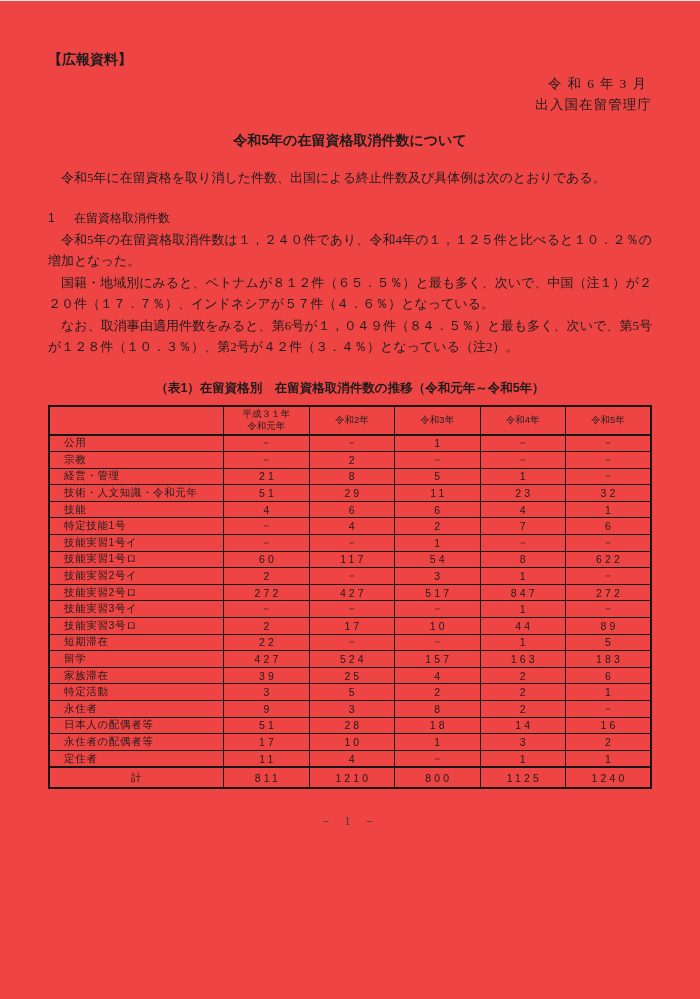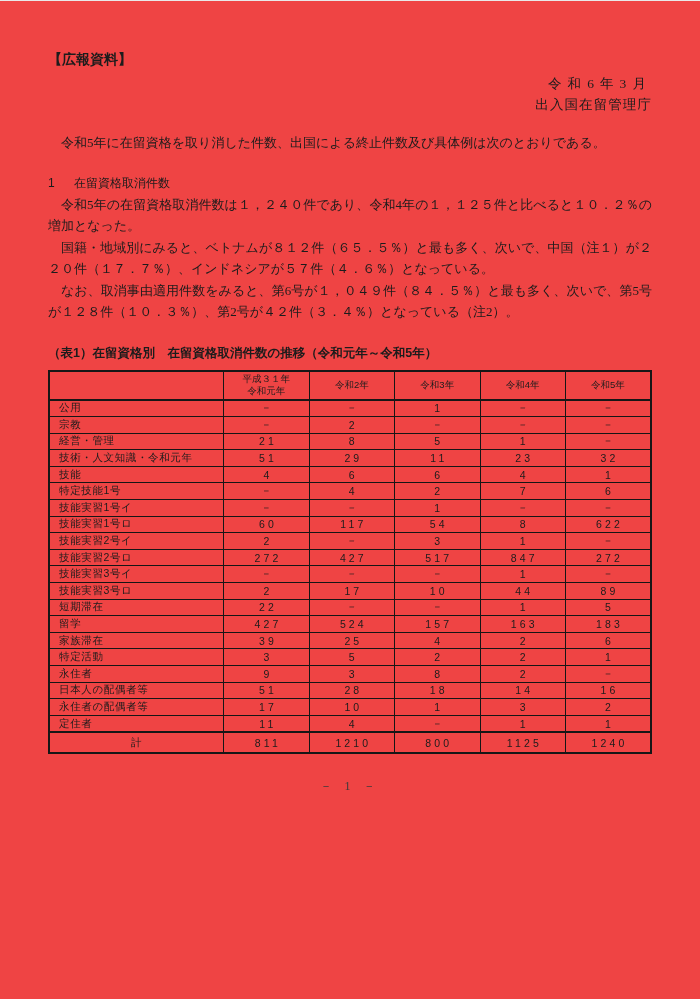--- a/index.html
+++ b/index.html
@@ -44,21 +44,21 @@
 
   .section{margin-top:19px;}
   .section-heading{
     font-family:"Liberation Sans","DejaVu Sans",sans-serif;
     font-weight:normal;font-size:12px;line-height:21px;
   }
   .section-heading .sec-num{margin-right:1.6em;}
 
   .table-caption{
     margin-top:22px;
-    text-align:left;
+    text-align:center;
     font-family:"Liberation Sans","DejaVu Sans",sans-serif;
     font-weight:bold;font-size:12.5px;line-height:17px;
   }
 
   table.stats{
     margin:8px auto 0 auto;
     width:100%;
     border-collapse:collapse;
     border:2.5px solid #161616;
     table-layout:fixed;
@@ -74,21 +74,21 @@
   table.stats thead th{
     font-size:9.5px;line-height:12px;
     text-align:center;vertical-align:middle;
     height:27px;
     white-space:pre-line;
     border-bottom-width:2.5px;
   }
   table.stats td.label-cell{
     font-size:10.5px;
     text-align:left;
-    padding-left:9px;
+    padding-left:14px;
     height:15.6px;
     letter-spacing:0.06em;
     white-space:nowrap;
     overflow:hidden;
   }
   table.stats td.num-cell{
     font-size:10.5px;
     text-align:center;
     letter-spacing:0.3em;
     text-indent:0.3em; 
@@ -113,20 +113,21 @@
 
 <div class="page">
 
   <div class="doc-tag">【広報資料】</div>
 
   <div class="date-block">
     <div class="date-line">令和6年3月</div>
     <div class="agency-line">出入国在留管理庁</div>
   </div>
 
+  <div class="doc-title">令和5年の在留資格取消件数について</div>
 
   <div class="intro">
     <p class="body-p">令和5年に在留資格を取り消した件数、出国による終止件数及び具体例は次のとおりである。</p>
   </div>
 
   <div class="section">
     <div class="section-heading">
       <span class="sec-num">1</span><span>在留資格取消件数</span>
     </div>
     <p class="body-p">令和5年の在留資格取消件数は１，２４０件であり、令和4年の１，１２５件と比べると１０．２％の増加となった。</p>

